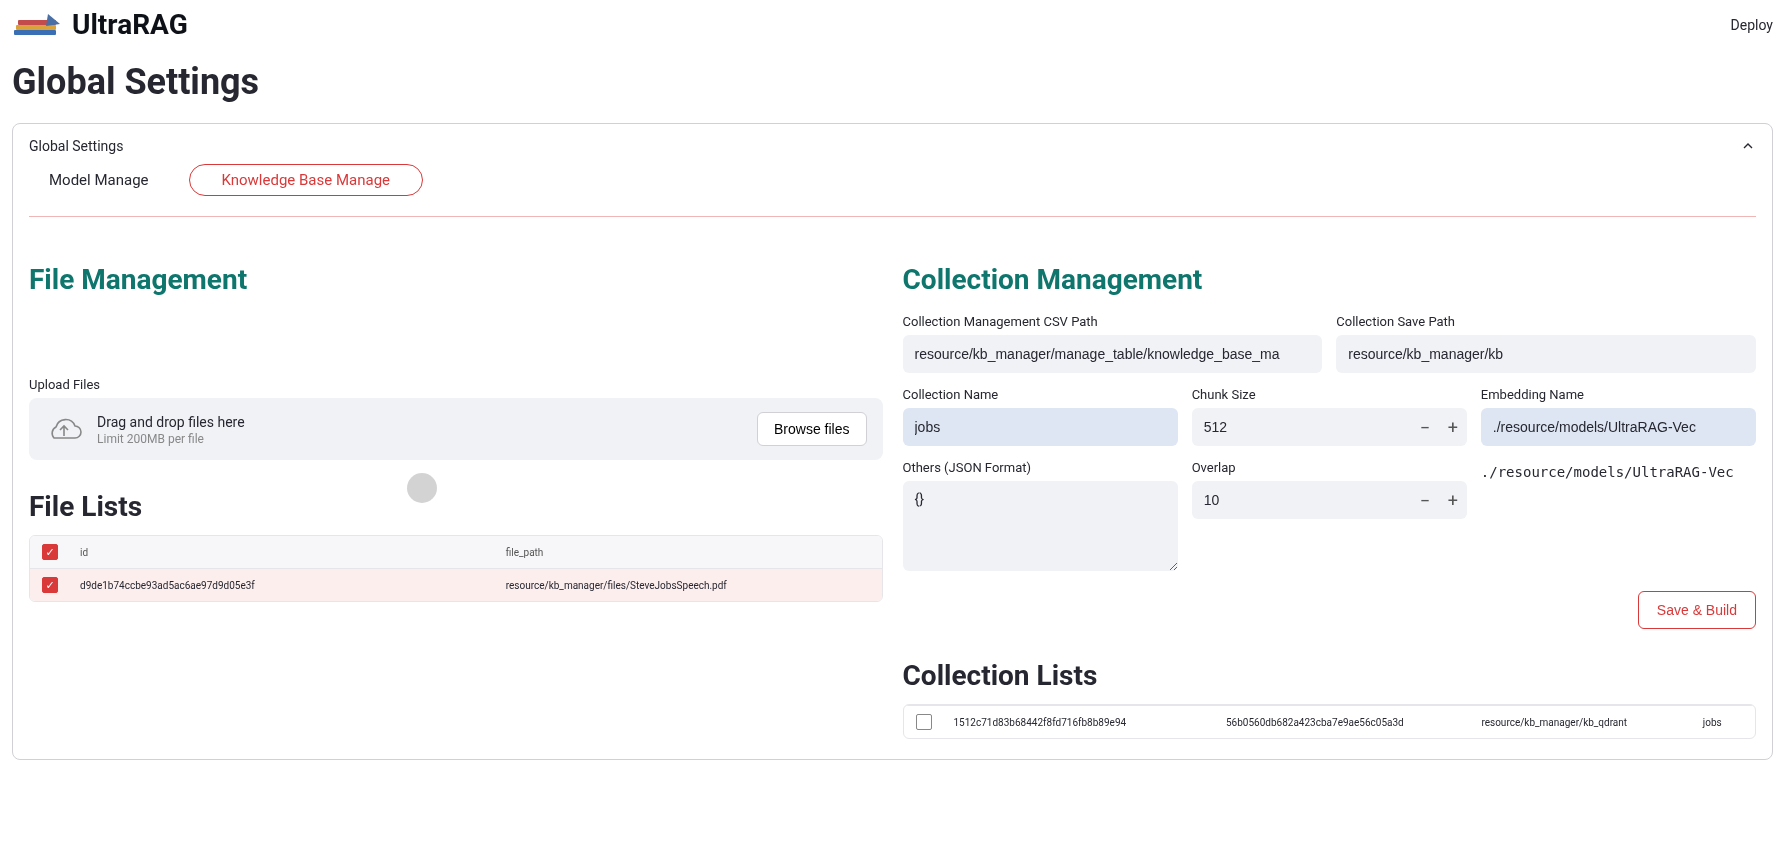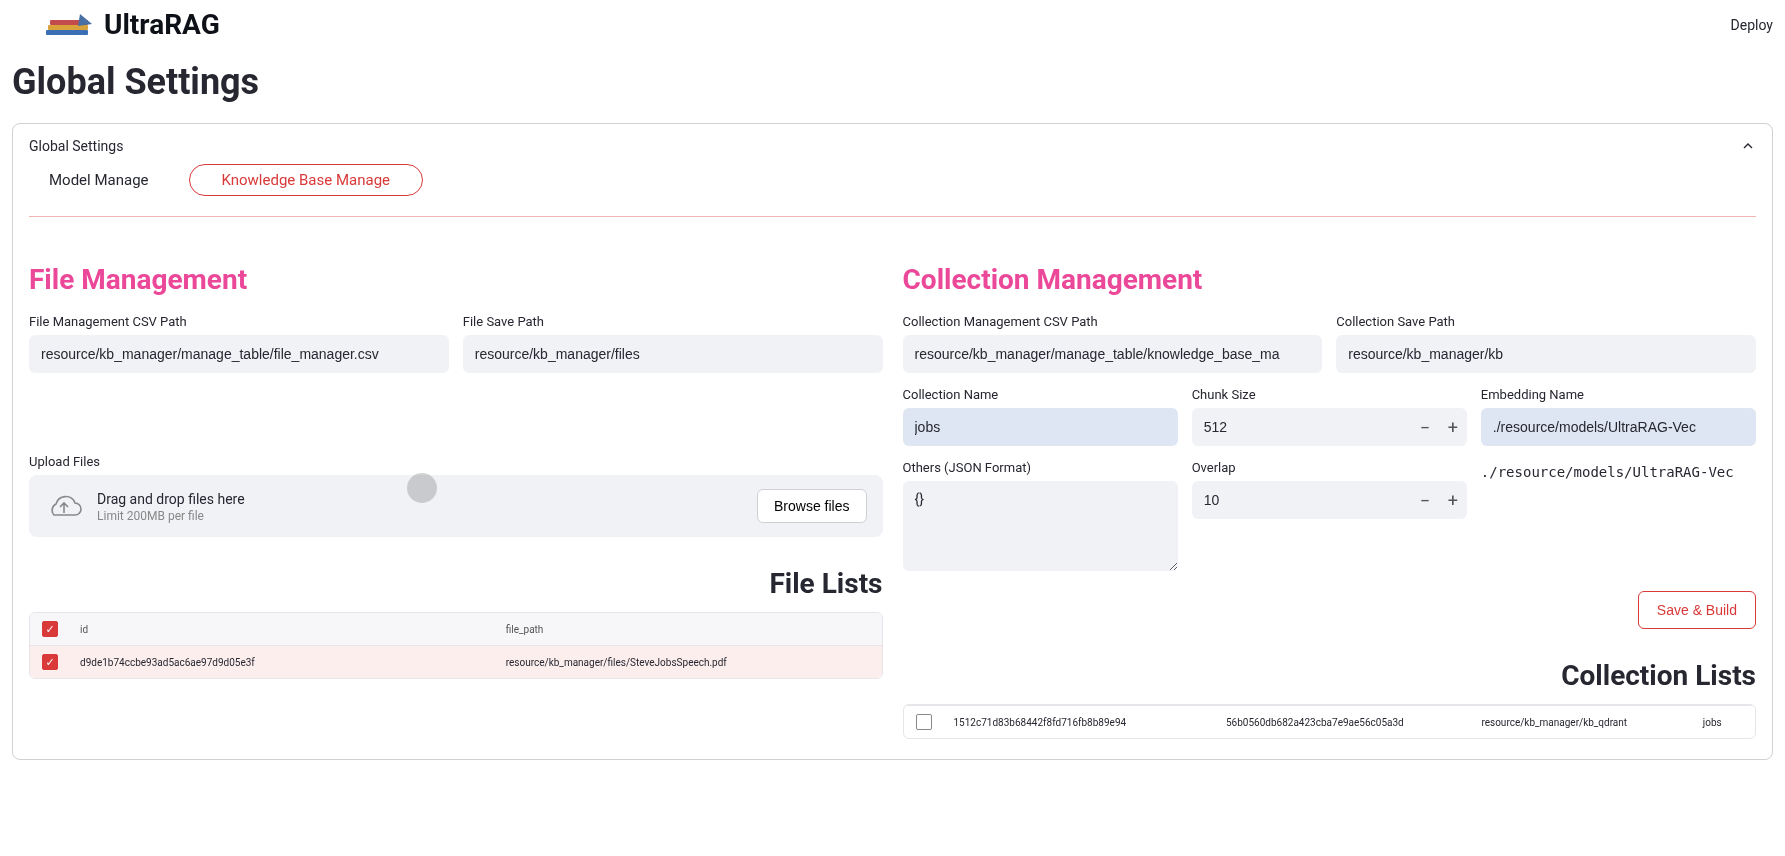--- a/index.html
+++ b/index.html
@@ -11,21 +11,20 @@
       font-family: -apple-system, BlinkMacSystemFont, "Segoe UI", Roboto, Arial, sans-serif;
       background: #ffffff;
       color: #262730;
       font-size: 14px;
     }
     .topbar {
       display: flex;
       justify-content: space-between;
       align-items: center;
       padding: 8px 12px;
-      margin-left: 32px;
     }
     .logo {
       display: flex;
       align-items: center;
       gap: 8px;
     }
     .logo-text {
       font-size: 28px;
       font-weight: 700;
       color: #0e1117;
@@ -86,21 +85,21 @@
       font-size: 15px;
     }
     .two-col {
       display: grid;
       grid-template-columns: 1fr 1fr;
       gap: 20px;
     }
     .section-heading {
       font-size: 28px;
       font-weight: 700;
-      color: #ec4899;
+      color: #0f766e;
       margin-bottom: 18px;
     }
     .field-row {
       display: flex;
       gap: 14px;
       margin-bottom: 14px;
     }
     .field {
       flex: 1;
       display: flex;
@@ -226,21 +225,20 @@
       border-radius: 6px;
       padding: 10px 18px;
       font-size: 14px;
       cursor: pointer;
     }
     .lists-heading {
       font-size: 28px;
       font-weight: 700;
       margin-top: 30px;
       margin-bottom: 12px;
-      text-align: right;
     }
     .data-table {
       width: 100%;
       border: 1px solid #e6e6ea;
       border-radius: 6px;
       overflow: hidden;
       font-size: 10px;
     }
     .data-table-header, .data-table-row {
       display: flex;
@@ -333,30 +331,20 @@
   <div class="tabs-row">
     <div class="tab">Model Manage</div>
     <div class="tab-active">Knowledge Base Manage</div>
   </div>
 
   <div class="two-col">
 
     <div class="left-col-inner">
       <h2 class="section-heading">File Management</h2>
 
-      <div class="field-row">
-        <div class="field">
-          <label class="field-label">File Management CSV Path</label>
-          <input class="text-input" value="resource/kb_manager/manage_table/file_manager.csv" style="">
-        </div>
-        <div class="field">
-          <label class="field-label">File Save Path</label>
-          <input class="text-input" value="resource/kb_manager/files" style="">
-        </div>
-      </div>
 
       <div class="upload-section">
         <label class="field-label">Upload Files</label>
         <div class="dropzone">
           <svg class="cloud-icon" viewBox="0 0 38 30">
             <path d="M30 22 A6 6 0 0 0 30 10 A10 10 0 0 0 11 11 A7 7 0 0 0 9 22 Z" fill="none" stroke="#888" stroke-width="1.6"></path>
             <path d="M19 20 L19 10 M15 14 L19 10 L23 14" fill="none" stroke="#888" stroke-width="1.6"></path>
           </svg>
           <div class="drop-text">
             <div class="drop-title">Drag and drop files here</div>

